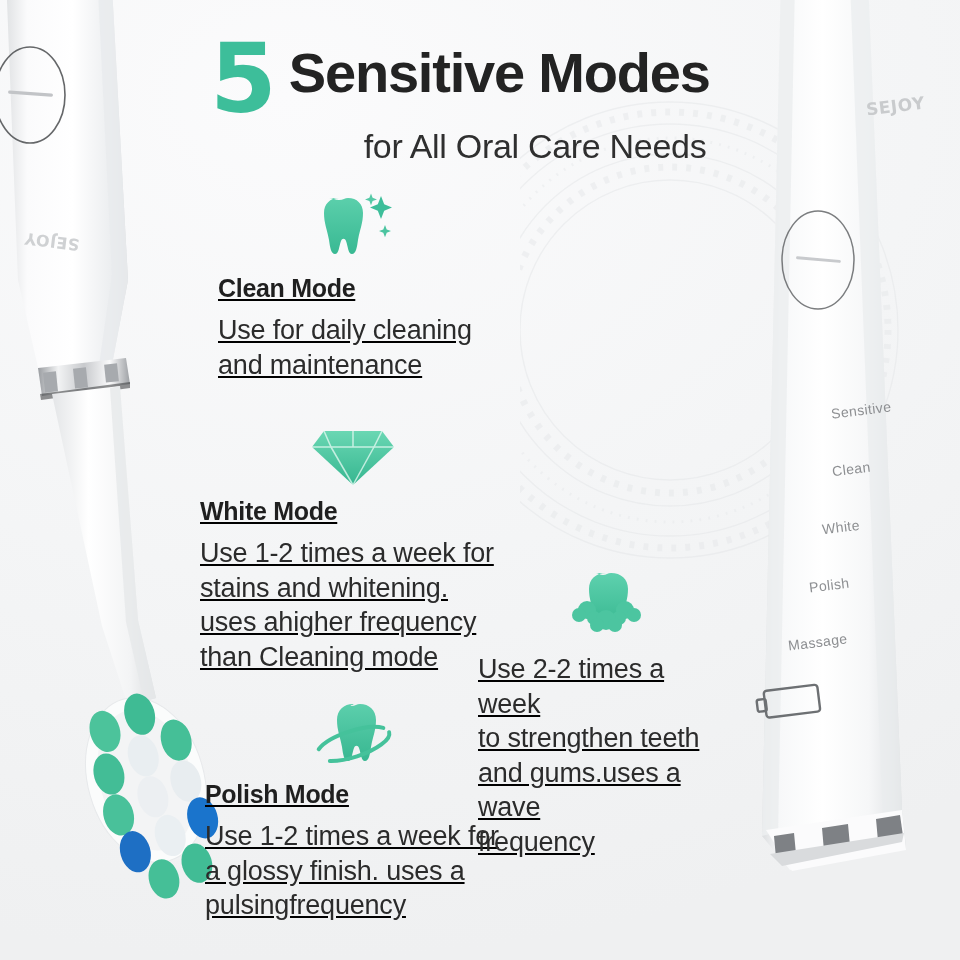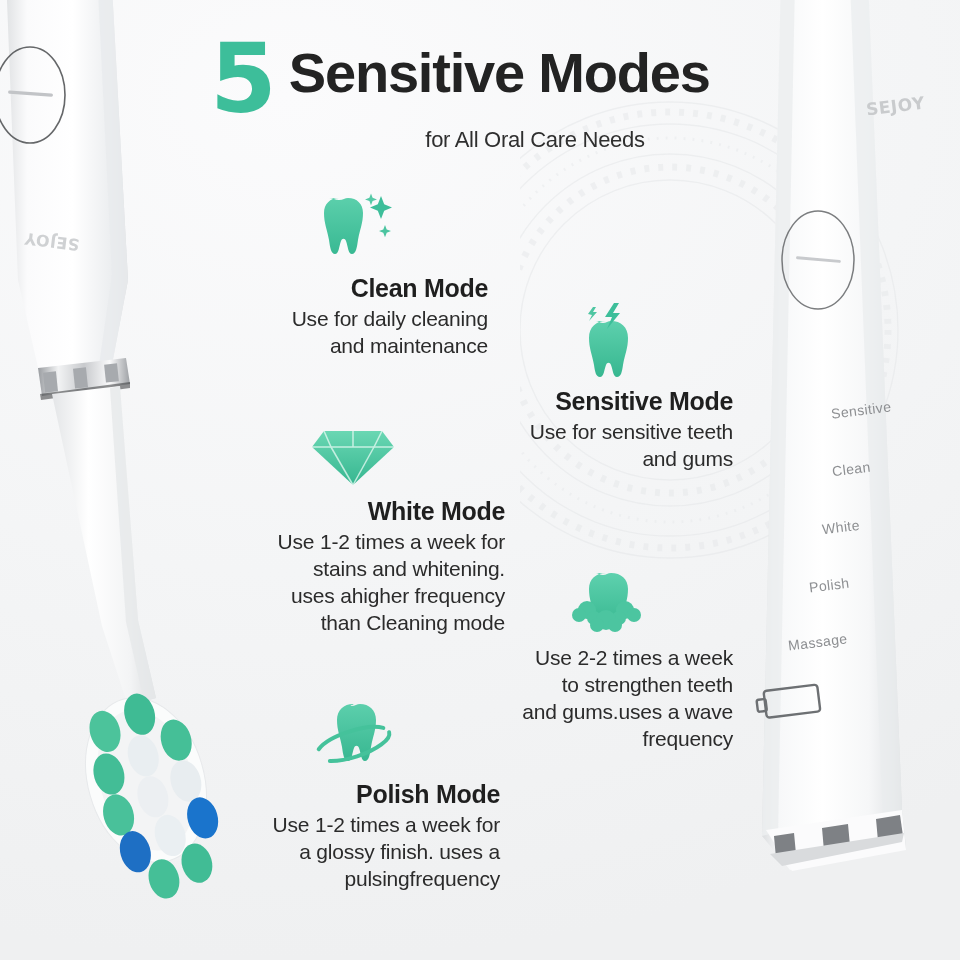--- a/index.html
+++ b/index.html
@@ -18,30 +18,30 @@
     opacity:.5;pointer-events:none;}
   .watermark svg{width:100%;height:100%;}
 
   
   .headline{position:absolute;left:210px;top:34px;width:590px;}
   .h-row{display:flex;align-items:flex-start;justify-content:flex-start;}
   .big5{font-size:96px;line-height:.95;font-weight:700;color:#3dbe9a;
     letter-spacing:-2px;margin-right:14px;font-family:"DejaVu Sans",sans-serif;}
   .h-title{font-size:56px;line-height:1.02;font-weight:700;color:#232323;
     letter-spacing:-1.2px;padding-top:10px;}
-  .h-sub{font-size:22px;color:#2f2f2f;font-weight:400;margin-top:2px;
+  .h-sub{font-size:34px;color:#2f2f2f;font-weight:400;margin-top:2px;
     text-align:center;letter-spacing:-.3px;padding-left:60px;}
 
   
-  .mode{position:absolute;text-align:right;}
+  .mode{position:absolute;text-align:left;text-decoration:underline;}
   .mode .icon{height:74px;display:flex;align-items:flex-end;justify-content:center;}
   .mode .icon svg{display:block;}
   .mode .title{font-size:25px;font-weight:700;color:#1f1f1f;margin-top:8px;
     letter-spacing:-.3px;}
-  .mode .desc{font-size:21px;color:#2b2b2b;line-height:1.28;margin-top:3px;
+  .mode .desc{font-size:27px;color:#2b2b2b;line-height:1.28;margin-top:10px;
     letter-spacing:-.2px;white-space:pre-line;}
 
   #mode-clean    {left:218px;top:192px;width:270px;}
   #mode-white    {left:200px;top:415px;width:305px;}
   #mode-polish   {left:205px;top:698px;width:295px;}
   #mode-sensitive{left:478px;top:305px;width:255px;}
   #mode-massage  {left:478px;top:568px;width:255px;}
 
   
   .brush-left{position:absolute;left:-40px;top:-20px;width:330px;height:920px;
@@ -268,38 +268,20 @@
         <path d="M45 4c-9 0-16 6-16 16 0 10 3 16 5 27 1 7 2 14 6 14 4 0 4-8 6-13 1-3 4-3 5 0 2 5 2 13 6 13 4 0 5-7 6-14 2-11 5-17 5-27 0-10-7-16-16-16-3 0-5 2-8.5 2S48 4 45 4z" fill="url(#gP)"></path>
         <ellipse cx="45" cy="44" rx="38" ry="13" fill="none" stroke="#45c29b" stroke-width="4" transform="rotate(-18 45 44)" stroke-linecap="round" stroke-dasharray="70 22"></ellipse>
       </svg>
     </div>
     <div class="title">Polish Mode</div>
     <div class="desc">Use 1-2 times a week for
 a glossy finish. uses a
 pulsingfrequency</div>
   </div>
 
-  <div class="mode" id="mode-sensitive">
-    <div class="icon">
-      <svg width="80" height="76" viewBox="0 0 80 76">
-        <defs>
-            <linearGradient id="gS" x1="0" y1="0" x2="0" y2="1">
-          <stop offset="0" stop-color="#5dd0ad"></stop>
-              <stop offset="1" stop-color="#37b790"></stop>
-        </linearGradient>
-          </defs>
-        <path d="M40 18c-10 0-17 6-17 17 0 10 3 16 5 27 1 7 2 12 6 12 4 0 4-7 6-12 1-3 4-3 5 0 2 5 2 12 6 12 4 0 5-5 6-12 2-11 5-17 5-27 0-11-7-17-17-17-3 0-5 2-8 2s-5-2-7-2z" fill="url(#gS)"></path>
-        <path d="M48 0l-9 14h7l-5 12 13-16h-7l6-10z" fill="#3dbe9a"></path>
-        <path d="M27 4l-5 7 4 1-3 6 8-9h-4l3-5z" fill="#4ec6a2"></path>
-      </svg>
-    </div>
-    <div class="title">Sensitive Mode</div>
-    <div class="desc">Use for sensitive teeth
-and gums</div>
-  </div>
 
   <div class="mode" id="mode-massage">
     <div class="icon">
       <svg width="86" height="72" viewBox="0 0 86 72">
         <defs>
             <linearGradient id="gM" x1="0" y1="0" x2="0" y2="1">
           <stop offset="0" stop-color="#5ed1ae"></stop>
               <stop offset="1" stop-color="#37b790"></stop>
         </linearGradient>
           </defs>

